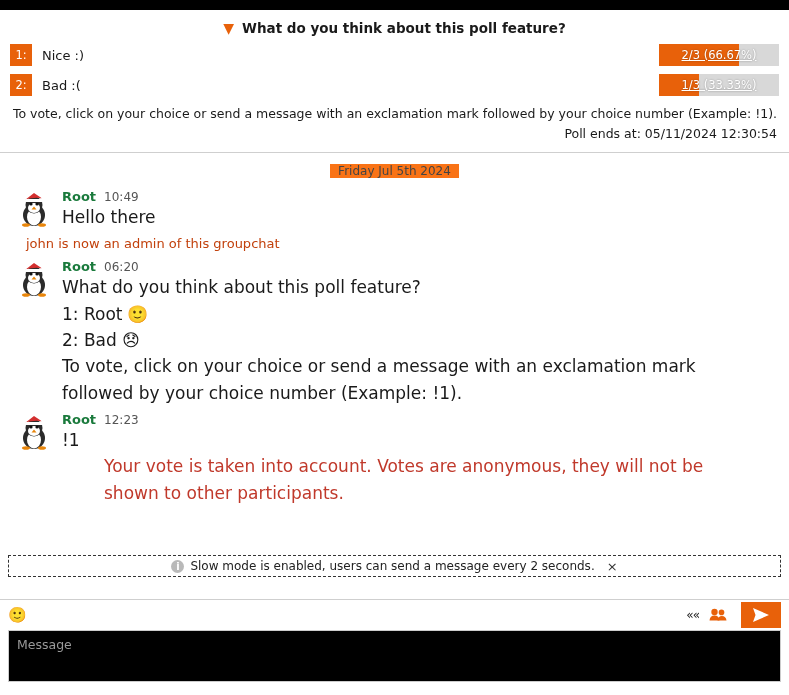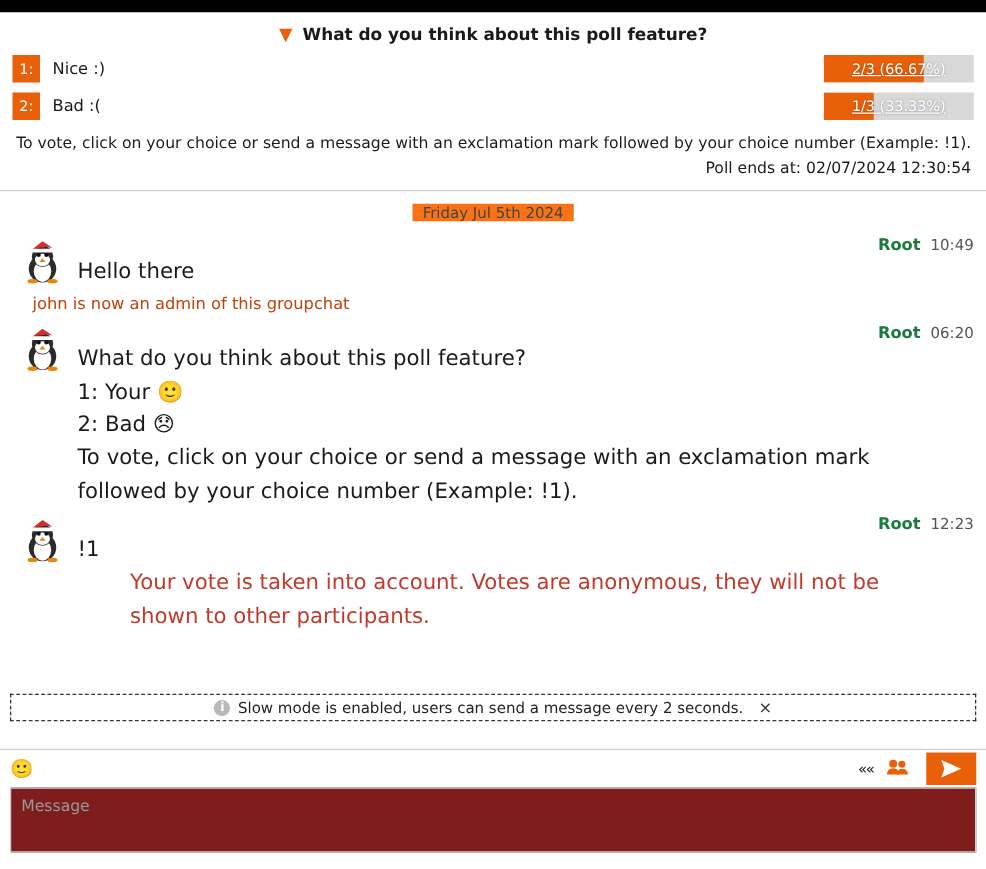--- a/index.html
+++ b/index.html
@@ -154,21 +154,20 @@
   }
   .avatar svg { display: block; }
   .msg-body {
     flex: 1 1 auto;
     min-width: 0;
   }
   .msg-head {
     display: flex;
     align-items: baseline;
     gap: 8px;
-    justify-content: flex-end;
   }
   .msg-author {
     color: #1a7a3c;
     font-weight: bold;
     font-size: 13px;
   }
   .msg-time {
     color: #555555;
     font-size: 12px;
   }
@@ -281,21 +280,21 @@
     border: 1px solid #cccccc;
     height: 52px;
     box-sizing: border-box;
     padding: 6px 8px;
     font-size: 12.5px;
     color: #9a9a9a;
     width: calc(100% - 16px);
     font-family: "DejaVu Sans", "Liberation Sans", sans-serif;
     resize: none;
     outline: none;
-    background: #7f1d1d;
+    background: #000000;
   }
   .composer-input::placeholder { color: #9a9a9a; }
 </style>
 </head>
 <body>
 
 <div id="app">
 
   <div class="topbar"></div>
 
@@ -317,21 +316,21 @@
     <div class="poll-option">
       <span class="opt-num">2:</span>
       <span class="opt-label">Bad :(</span>
       <span class="opt-bar">
         <span class="opt-bar-fill" id="fill1" style="width: 33.33%;"></span>
         <span class="opt-bar-text">1/3 (33.33%)</span>
       </span>
     </div>
 
     <div class="poll-note">To vote, click on your choice or send a message with an exclamation mark followed by your choice number (Example: !1).</div>
-    <div class="poll-note">Poll ends at: 02/07/2024 12:30:54</div>
+    <div class="poll-note">Poll ends at: 05/11/2024 12:30:54</div>
   </div>
 
   <div class="date-divider">
     <span>Friday Jul 5th 2024</span>
   </div>
 
   <div class="messages">
 
     <div class="msg">
       <div class="avatar">
@@ -377,21 +376,21 @@
           <ellipse cx="10" cy="34" rx="4" ry="1.8" fill="#e8850a"></ellipse>
           <ellipse cx="26" cy="34" rx="4" ry="1.8" fill="#e8850a"></ellipse>
         </svg>
       </div>
       <div class="msg-body">
         <div class="msg-head">
           <span class="msg-author">Root</span>
           <span class="msg-time">06:20</span>
         </div>
         <div class="msg-line">What do you think about this poll feature?</div>
-        <div class="msg-line">1: Your 🙂</div>
+        <div class="msg-line">1: Root 🙂</div>
         <div class="msg-line">2: Bad 😞</div>
         <div class="msg-line">To vote, click on your choice or send a message with an exclamation mark followed by your choice number (Example: !1).</div>
       </div>
     </div>
 
     <div class="msg">
       <div class="avatar">
         <svg width="36" height="36" viewBox="0 0 36 36">
           <ellipse cx="18" cy="24" rx="11" ry="11" fill="#2b2b2b"></ellipse>
           <ellipse cx="18" cy="26" rx="7" ry="8.5" fill="#ffffff"></ellipse>

